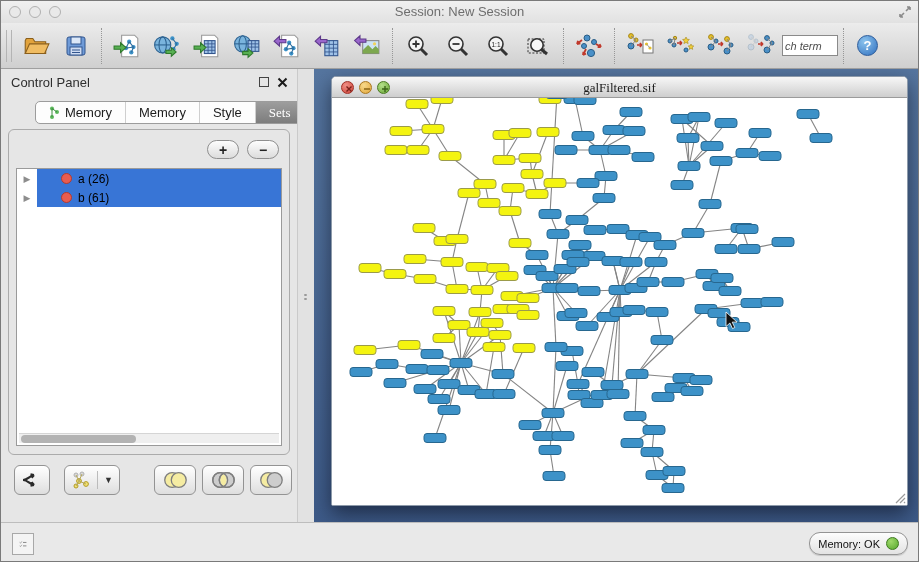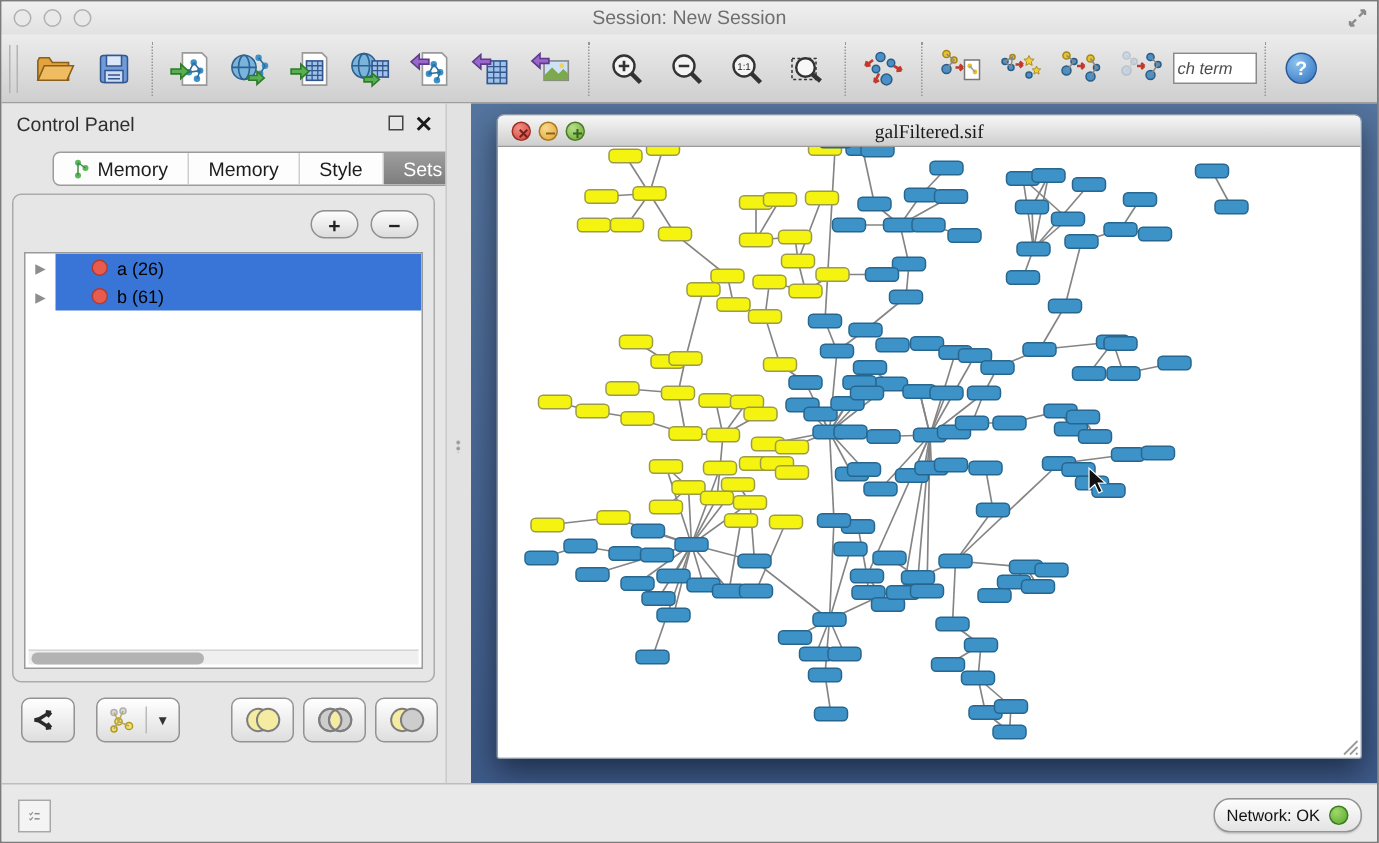--- a/index.html
+++ b/index.html
@@ -32,21 +32,21 @@
   
   .cpanel{position:absolute;left:0;top:0;width:296px;height:453px;background:#e6e6e6;}
   .cp-head{position:relative;height:28px;}
   .cp-title{position:absolute;left:10px;top:6px;font-size:13px;color:#2e2e2e;}
   .cp-float{position:absolute;right:28px;top:8px;width:10px;height:10px;border:1.5px solid #444;}
   .cp-close{position:absolute;right:9px;top:7px;font-size:13px;font-weight:bold;color:#222;line-height:12px;}
   .tabbar{position:absolute;left:34px;top:32px;height:23px;display:flex;background:#fdfdfd;
           border:1px solid #9c9c9c;border-radius:5px;overflow:hidden;align-items:stretch;}
   .tab{display:flex;align-items:center;padding:0 13px;font-size:13px;color:#1c1c1c;border-right:1px solid #cfcfcf;}
   .tab:last-child{border-right:0;}
-  .tab.active{background:linear-gradient(#9d9d9d,#7d7d7d);color:#fff;}
+  .tab.active{background:linear-gradient(#9d9d9d,#7d7d7d);color:#fff;font-family:Liberation Serif, serif;}
   .net-ico{margin-right:5px;}
   .cp-box{position:absolute;left:7px;top:60px;width:282px;height:326px;border:1px solid #ababab;border-radius:6px;background:#e6e6e6;}
   .pm-row{position:absolute;right:10px;top:10px;display:flex;gap:8px;}
   .pmbtn{width:32px;height:19px;border:1px solid #8f8f8f;border-radius:10px;background:linear-gradient(#fdfdfd,#dcdcdc);
          font-size:14px;font-weight:bold;color:#222;display:flex;align-items:center;justify-content:center;line-height:1;}
   .setlist{position:absolute;left:7px;top:38px;width:266px;height:278px;background:#fff;border:1px solid #9a9a9a;overflow:hidden;}
   .setrow{position:relative;height:19px;display:flex;align-items:center;}
   .setrow .arrow{width:20px;text-align:center;color:#8d8d8d;font-size:9px;flex:none;}
   .setrow .sel{flex:1;height:100%;display:flex;align-items:center;background:var(--sel,#3875d6);padding-left:20px;}
   .setrow .dot{width:11px;height:11px;border-radius:50%;background:#e85c50;border:1px solid #b03b32;margin:0 6px 0 4px;flex:none;}
@@ -789,18 +789,18 @@
   <div class="statusbar">
     <button class="task-btn">
       <svg width="14" height="14" viewBox="0 0 14 14">
         <path d="M1 4 L2.6 5.6 L5 2.4" stroke="#8f8f8f" stroke-width="1.3" fill="none"></path>
         <rect x="7" y="3.4" width="6" height="1.8" fill="#8f8f8f"></rect>
         <path d="M1 10 L2.6 11.6 L5 8.4" stroke="#8f8f8f" stroke-width="1.3" fill="none"></path>
         <rect x="7" y="9.4" width="6" height="1.8" fill="#8f8f8f"></rect>
       </svg>
     </button>
     <button class="mem-btn">
-      <span>Network: OK</span>
+      <span>Memory: OK</span>
       <span class="mem-dot"></span>
     </button>
   </div>
 
 </div>
 
 </body></html>

